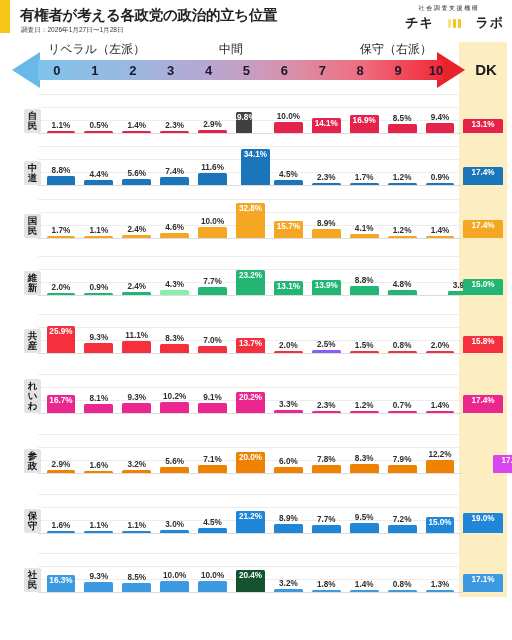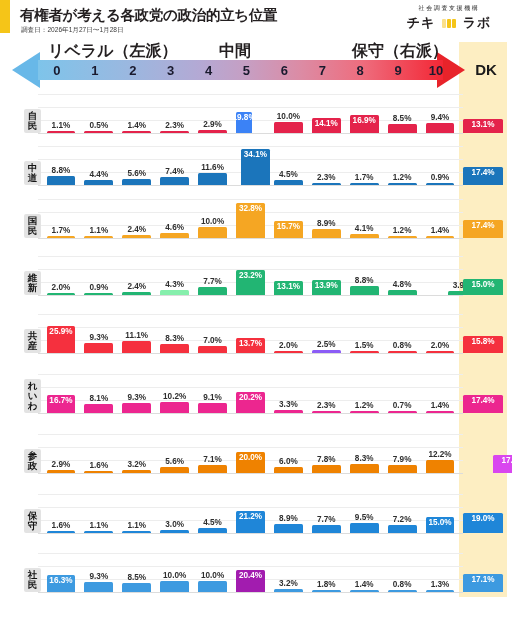--- a/index.html
+++ b/index.html
@@ -26,21 +26,21 @@
     font-size:14.5px;font-weight:bold;letter-spacing:-0.3px;
     white-space:nowrap;
   }
   .subtitle{
     position:absolute;left:21px;top:26px;
     font-size:6.6px;color:#3a3a3a;white-space:nowrap;
   }
   .brand{position:absolute;right:8px;top:4px;text-align:center;width:110px;}
   .brand-top{font-size:6px;letter-spacing:1.6px;color:#2b2b2b;white-space:nowrap;}
   .brand-main{
-    display:flex;align-items:center;justify-content:center;gap:5px;
+    display:flex;align-items:center;justify-content:flex-end;gap:12px;
     font-size:13px;font-weight:bold;letter-spacing:1px;margin-top:1px;
   }
   .brand-dots{display:inline-flex;gap:1.5px;align-items:center;margin:0 2px;}
   .brand-dots i{display:block;width:3.5px;height:9px;background:#f5c518;border-radius:1px;}
   .brand-dots i.pale{background:#fbe08a;}
 
   
   .axis{position:absolute;left:0;top:42px;width:512px;height:44px;}
   .axis-band{
     position:absolute;left:38px;top:18px;width:405px;height:20px;
@@ -49,24 +49,24 @@
   .arrow-left{
     position:absolute;left:12px;top:10px;width:0;height:0;
     border-top:18px solid transparent;border-bottom:18px solid transparent;
     border-right:28px solid #68b8e8;
   }
   .arrow-right{
     position:absolute;left:437px;top:10px;width:0;height:0;
     border-top:18px solid transparent;border-bottom:18px solid transparent;
     border-left:28px solid #e8232a;
   }
-  .axis-caption{position:absolute;top:-1px;font-size:16px;font-weight:bold;white-space:nowrap;}
+  .axis-caption{position:absolute;top:-1px;font-size:12px;font-weight:normal;white-space:nowrap;}
   .cap-lib{left:48px;}
   .cap-mid{left:219px;}
-  .cap-con{left:352px;}
+  .cap-con{left:360px;}
   .tick{
     position:absolute;top:20px;height:18px;line-height:18px;
     font-size:13px;font-weight:bold;text-align:center;color:#1a1a2e;
   }
   .dk-head{
     position:absolute;left:464px;top:18px;width:44px;height:20px;
     font-size:15px;font-weight:bold;text-align:center;line-height:20px;color:#1a1a1a;
   }
 
   
@@ -172,21 +172,21 @@
           </div>
           <div class="bar" style="left: 80.3673px; width: 28.8109px; height: 2.5px; background: rgb(228, 35, 75);">
             <div class="bar-val outside">1.4%</div>
           </div>
           <div class="bar" style="left: 118.276px; width: 28.8109px; height: 2.5px; background: rgb(228, 35, 75);">
             <div class="bar-val outside">2.3%</div>
           </div>
           <div class="bar" style="left: 156.185px; width: 28.8109px; height: 3.074px; background: rgb(228, 35, 75);">
             <div class="bar-val outside">2.9%</div>
           </div>
-          <div class="bar" style="left: 194.095px; width: 16px; height: 20.988px; background: #3b82f6;">
+          <div class="bar" style="left: 194.095px; width: 16px; height: 20.988px; background: #404040;">
             <div class="bar-val inside">19.8%</div>
           </div>
           <div class="bar" style="left: 232.004px; width: 28.8109px; height: 10.6px; background: rgb(228, 35, 75);">
             <div class="bar-val outside">10.0%</div>
           </div>
           <div class="bar" style="left: 269.913px; width: 28.8109px; height: 14.946px; background: rgb(228, 35, 75);">
             <div class="bar-val inside">14.1%</div>
           </div>
           <div class="bar" style="left: 307.822px; width: 28.8109px; height: 17.914px; background: rgb(228, 35, 75);">
             <div class="bar-val inside">16.9%</div>
@@ -557,21 +557,21 @@
           </div>
           <div class="bar" style="left: 80.3673px; width: 28.8109px; height: 9.01px; background: rgb(61, 154, 224);">
             <div class="bar-val outside">8.5%</div>
           </div>
           <div class="bar" style="left: 118.276px; width: 28.8109px; height: 10.6px; background: rgb(61, 154, 224);">
             <div class="bar-val outside">10.0%</div>
           </div>
           <div class="bar" style="left: 156.185px; width: 28.8109px; height: 10.6px; background: rgb(61, 154, 224);">
             <div class="bar-val outside">10.0%</div>
           </div>
-          <div class="bar" style="left: 194.095px; width: 28.8109px; height: 21.624px; background: #a21caf;">
+          <div class="bar" style="left: 194.095px; width: 28.8109px; height: 21.624px; background: #14532d;">
             <div class="bar-val inside">20.4%</div>
           </div>
           <div class="bar" style="left: 232.004px; width: 28.8109px; height: 3.392px; background: rgb(61, 154, 224);">
             <div class="bar-val outside">3.2%</div>
           </div>
           <div class="bar" style="left: 269.913px; width: 28.8109px; height: 2.5px; background: rgb(61, 154, 224);">
             <div class="bar-val outside">1.8%</div>
           </div>
           <div class="bar" style="left: 307.822px; width: 28.8109px; height: 2.5px; background: rgb(61, 154, 224);">
             <div class="bar-val outside">1.4%</div>

